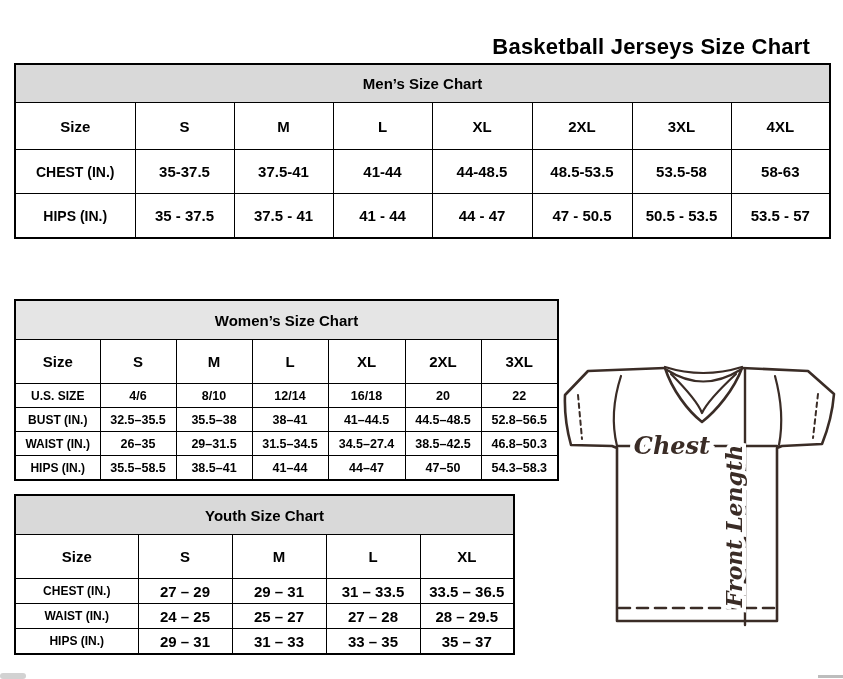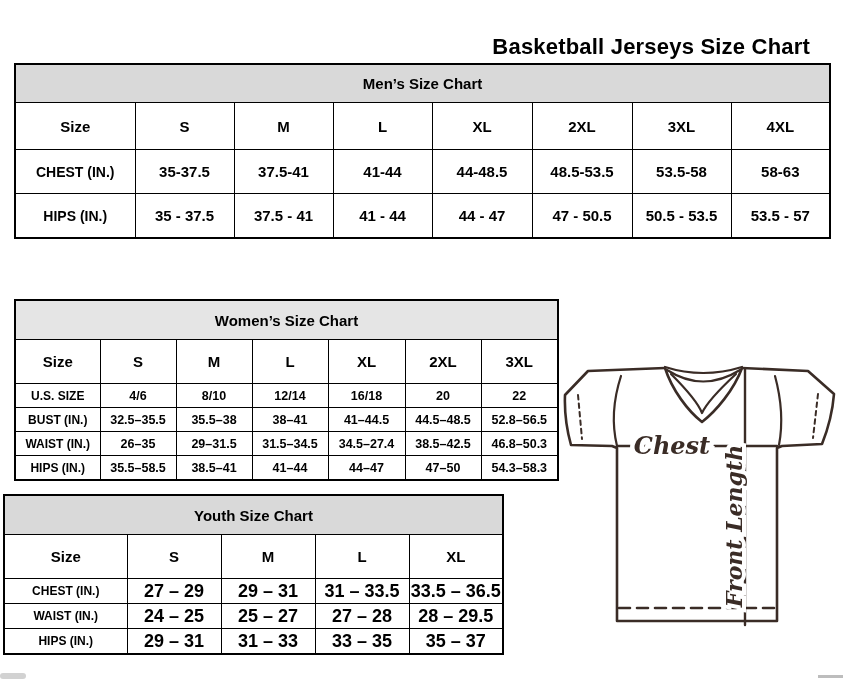--- a/index.html
+++ b/index.html
@@ -27,25 +27,25 @@
   #mens-table .data-row th, #mens-table .data-row td { height:43px; font-size:15px; }
   #mens-table .data-row th { font-size:14px; }
   
   #womens-table { left:14px; top:299px; width:543px; }
   #womens-table th, #womens-table td { border-width:1px; }
   #womens-table .tbl-title th { height:38px; background:#e5e5e5; font-size:15px; }
   #womens-table .size-row th, #womens-table .size-row td { height:43px; font-size:15px; }
   #womens-table .data-row th, #womens-table .data-row td { height:23px; font-size:12.5px; }
   #womens-table .data-row th { font-size:12px; }
   
-  #youth-table { left:3px; top:494px; width:499px; }
+  #youth-table { left:14px; top:494px; width:499px; }
   #youth-table th, #youth-table td { border-width:1px; }
   #youth-table .tbl-title th { height:38px; background:#d9d9d9; font-size:15px; }
   #youth-table .size-row th, #youth-table .size-row td { height:43px; font-size:15px; }
-  #youth-table .data-row th, #youth-table .data-row td { height:24px; font-size:18px; }
+  #youth-table .data-row th, #youth-table .data-row td { height:24px; font-size:15px; }
   #youth-table .data-row th { font-size:12px; }
   
   #jersey { position:absolute; left:555px; top:358px; width:288px; height:321px; }
   
   .scroll-thumb-left {
     position:absolute; left:0; top:673px; width:26px; height:6px;
     background:#d2d2d2; border-radius:3px;
   }
   .scroll-thumb-right {
     position:absolute; left:818px; top:675px; width:25px; height:3px;

